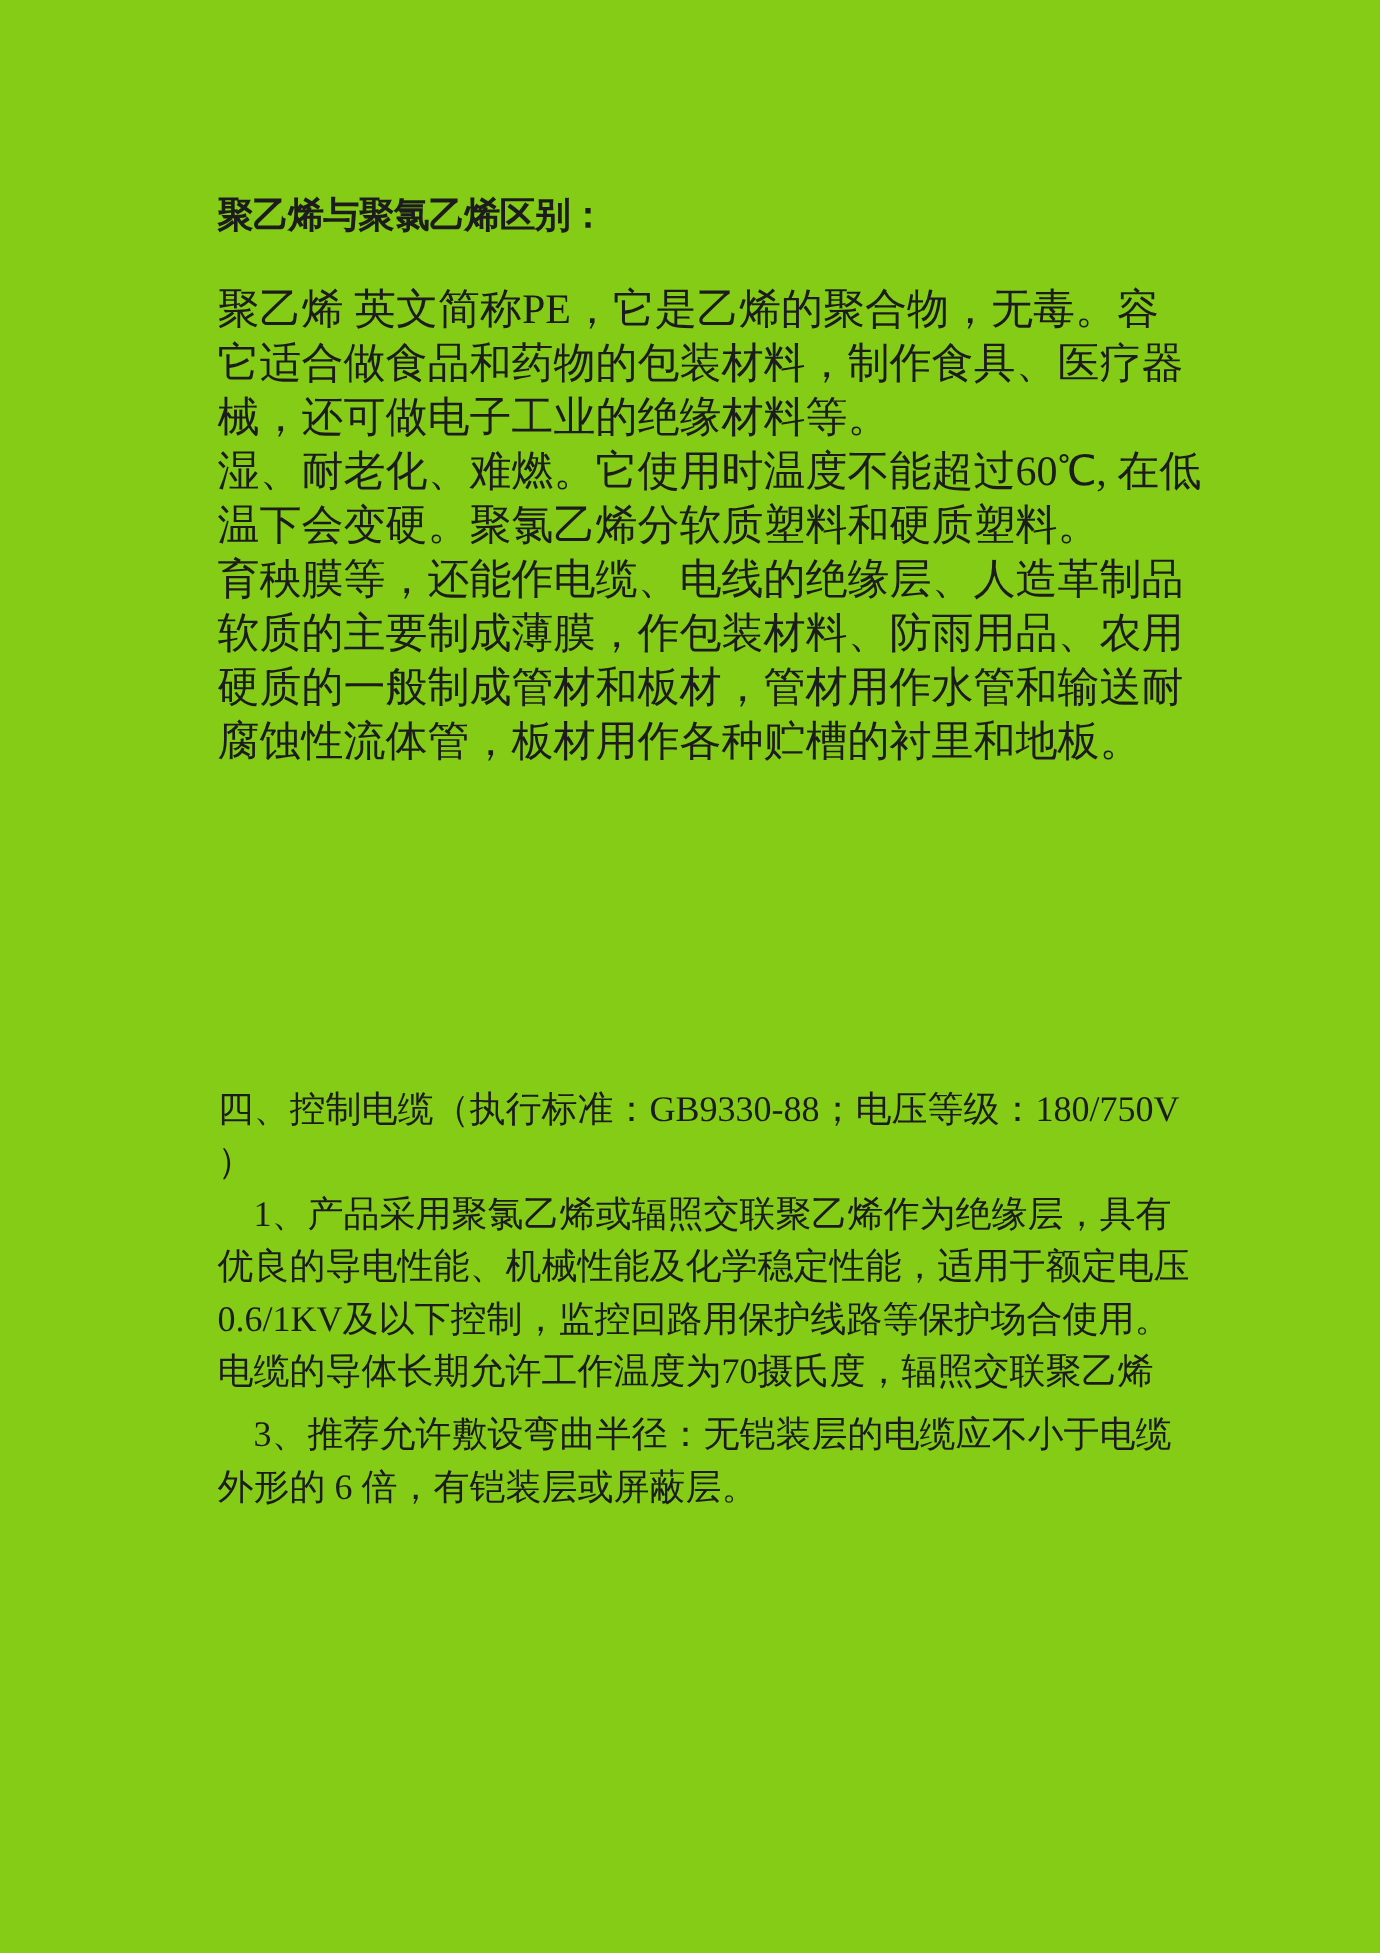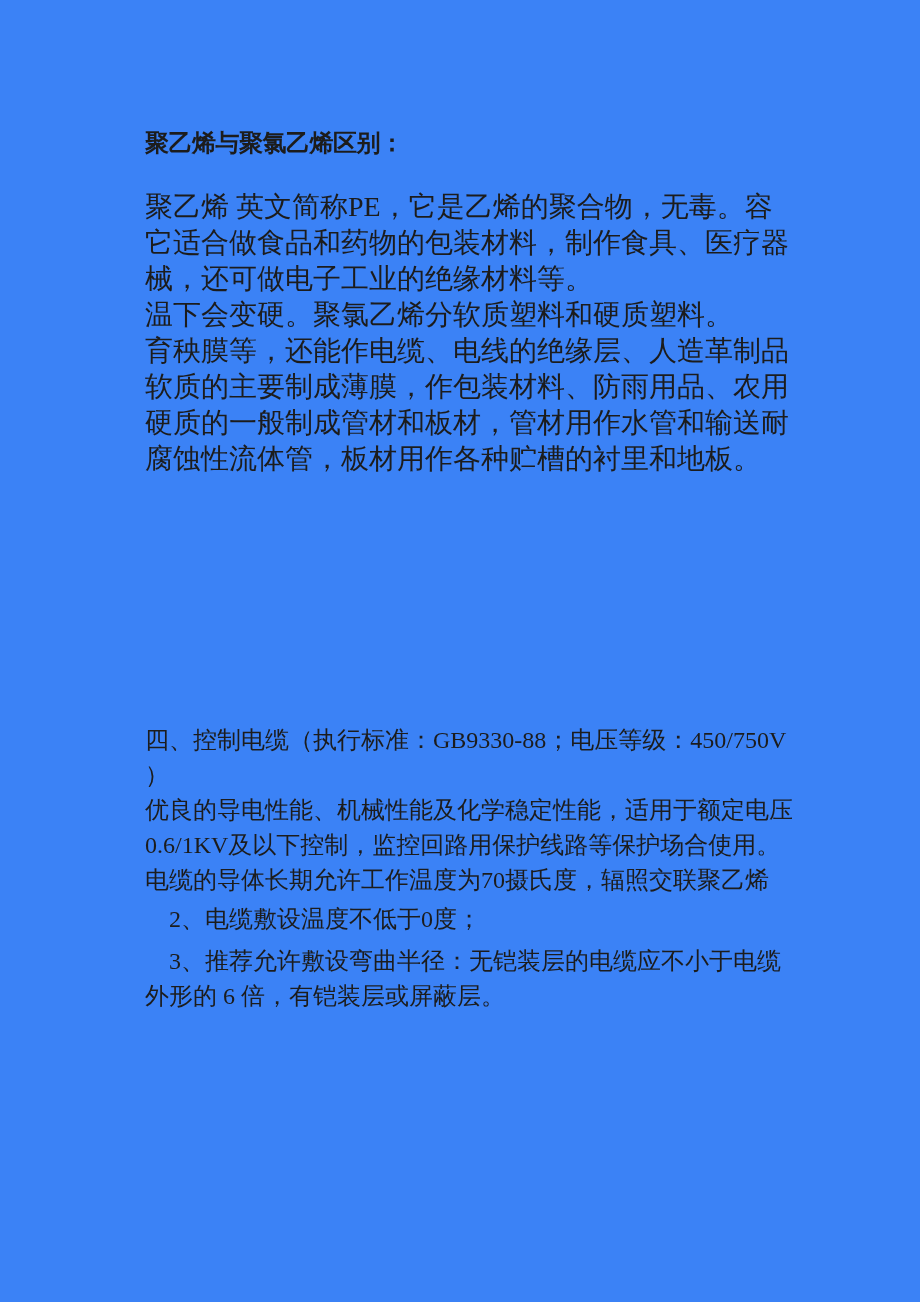--- a/index.html
+++ b/index.html
@@ -1,20 +1,20 @@
 <!DOCTYPE html>
 <html><head>
 <meta charset="utf-8">
 <style>
   html, body { margin: 0; padding: 0; background: #ffffff; }
   .page {
     position: relative;
     width: 920px;
     height: 1302px;
-    background: #3b82f6;
+    background: #84cc16;
     color: #1c1c1c;
     font-family: "Liberation Serif", "DejaVu Serif", serif;
     overflow: hidden;
   }
   .doc-title {
     position: absolute;
     left: 145px;
     top: 127px;
     margin: 0;
     font-family: "Liberation Sans", "DejaVu Sans", sans-serif;
@@ -46,43 +46,42 @@
 <body>
 
 <div class="page">
 
   <h1 class="doc-title">聚乙烯与聚氯乙烯区别：</h1>
 
   <div class="intro">
     <div class="line">聚乙烯 英文简称PE，它是乙烯的聚合物，无毒。容</div>
     <div class="line">它适合做食品和药物的包装材料，制作食具、医疗器</div>
     <div class="line">械，还可做电子工业的绝缘材料等。</div>
+    <div class="line">湿、耐老化、难燃。它使用时温度不能超过60℃, 在低</div>
     <div class="line">温下会变硬。聚氯乙烯分软质塑料和硬质塑料。</div>
     <div class="line">育秧膜等，还能作电缆、电线的绝缘层、人造革制品</div>
     <div class="line">软质的主要制成薄膜，作包装材料、防雨用品、农用</div>
     <div class="line">硬质的一般制成管材和板材，管材用作水管和输送耐</div>
     <div class="line">腐蚀性流体管，板材用作各种贮槽的衬里和地板。</div>
   </div>
 
   <div class="section">
 
     <div class="heading">
-      <div class="line">四、控制电缆（执行标准：GB9330-88；电压等级：450/750V</div>
+      <div class="line">四、控制电缆（执行标准：GB9330-88；电压等级：180/750V</div>
       <div class="line">）</div>
     </div>
 
     <div class="item">
+      <div class="line first">1、产品采用聚氯乙烯或辐照交联聚乙烯作为绝缘层，具有</div>
       <div class="line">优良的导电性能、机械性能及化学稳定性能，适用于额定电压</div>
       <div class="line">0.6/1KV及以下控制，监控回路用保护线路等保护场合使用。</div>
       <div class="line">电缆的导体长期允许工作温度为70摄氏度，辐照交联聚乙烯</div>
     </div>
 
-    <div class="item gap-sm">
-      <div class="line first">2、电缆敷设温度不低于0度；</div>
-    </div>
 
     <div class="item gap-md">
       <div class="line first">3、推荐允许敷设弯曲半径：无铠装层的电缆应不小于电缆</div>
       <div class="line">外形的 6 倍，有铠装层或屏蔽层。</div>
     </div>
 
   </div>
 
 </div>
 

